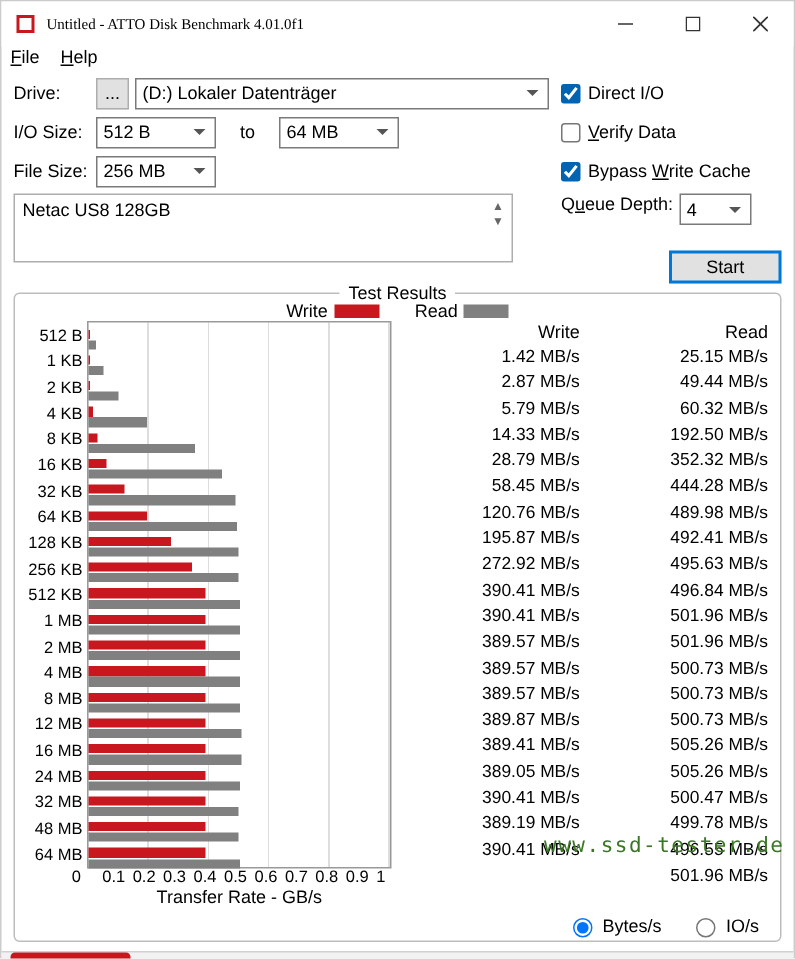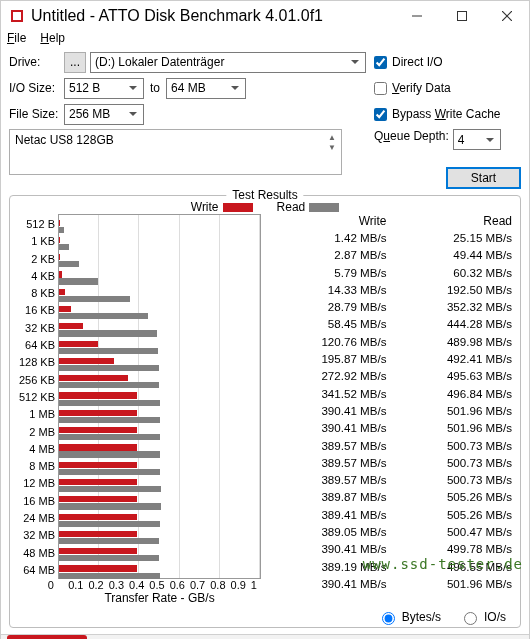--- a/index.html
+++ b/index.html
@@ -1,37 +1,37 @@
 <!DOCTYPE html>
 <html><head>
 <meta charset="utf-8">
 <style>
   * { box-sizing: border-box; }
   body { margin: 0; font-family: "Segoe UI", Tahoma, sans-serif; font-size: 11px; background: #fff; color: #000; }
   .window { width: 530px; height: 639px; border: 1px solid #ccc; display: flex; flex-direction: column; position: relative; }
   .titlebar { height: 30px; display: flex; align-items: center; padding: 0 0 0 8px; background: #fff; }
   .titlebar .icon { width: 16px; height: 16px; margin-right: 6px; display:flex; align-items:center; justify-content:center; }
-  .titlebar .title { flex: 1; font-size: 16px; }
+  .titlebar .title { flex: 1; font-size: 10px; font-family: Liberation Serif, serif; }
   .winbtns { display: flex; }
   .winbtn { width: 45px; height: 30px; display: flex; align-items: center; justify-content: center; font-size: 13px; color:#444; }
   .menubar { height: 20px; display: flex; align-items: center; padding: 0 6px; font-size: 12px; }
   .menubar span { margin-right: 14px; }
   .menubar span u { text-decoration: underline; }
   .content { flex: 1; padding: 6px 8px; display: flex; flex-direction: column; }
   .toprow { display: flex; }
   .left-opts { flex: 1; }
   .right-opts { width: 155px; padding-left: 8px; }
   .opt-row { display: flex; align-items: center; margin-bottom: 4px; height: 22px; }
   .opt-label { width: 55px; font-size: 12px; }
   .btn-small { width: 22px; height: 21px; border: 1px solid #adadad; background: #e1e1e1; font-size: 12px; display:flex; align-items:center; justify-content:center; margin-right: 4px; }
   .combo { border: 1px solid #7a7a7a; background: #fff; height: 21px; display: flex; align-items: center; padding: 0 4px; font-size: 12px; position: relative; }
   .combo::after { content: ""; position: absolute; right: 6px; top: 50%; margin-top:-2px; width: 0; height: 0; border-left: 4px solid transparent; border-right: 4px solid transparent; border-top: 4px solid #555; }
   .drive-combo { flex: 1; }
   .size-combo { width: 80px; }
-  .to-lbl { margin: 0 6px; font-size: 12px; }
+  .to-lbl { margin: 0 16px; font-size: 12px; }
   .chk { display: flex; align-items: center; font-size: 12px; height: 22px; margin-bottom: 4px; }
   .chk input { margin: 0 5px 0 0; accent-color: #0064b3; }
   .qd-row { display: flex; font-size: 12px; margin-bottom: 4px; }
   .qd-combo { width: 48px; margin-left: 4px; }
   .start-btn { border: 2px solid #0078d7; background: #e1e1e1; height: 22px; width: 75px; font-size: 12px; display:flex; align-items:center; justify-content:center; float:right; }
   .desc-box { border: 1px solid #adadad; background: #fff; margin-top: 2px; height: 46px; padding: 3px 5px; font-size: 12px; position: relative; width: 333px; }
   .desc-box .spin { position: absolute; right: 2px; top: 2px; display: flex; flex-direction: column; }
   .spin div { width:14px; height:10px; display:flex; align-items:center; justify-content:center; font-size:8px; color:#666; }
   .results { flex: 1; border: 1px solid #bdbdbd; border-radius: 4px; margin-top: 6px; padding: 4px 6px 2px 6px; display: flex; flex-direction: column; position: relative; }
   .results-title { position: absolute; top: -8px; left: 50%; transform: translateX(-50%); background:#fff; padding:0 6px; font-size:12px; }
@@ -311,21 +311,20 @@
             <div class="hdr">Write</div>
           <div class="v">1.42 MB/s</div>
               <div class="v">2.87 MB/s</div>
               <div class="v">5.79 MB/s</div>
               <div class="v">14.33 MB/s</div>
               <div class="v">28.79 MB/s</div>
               <div class="v">58.45 MB/s</div>
               <div class="v">120.76 MB/s</div>
               <div class="v">195.87 MB/s</div>
               <div class="v">272.92 MB/s</div>
-              <div class="v">341.52 MB/s</div>
               <div class="v">390.41 MB/s</div>
               <div class="v">390.41 MB/s</div>
               <div class="v">389.57 MB/s</div>
               <div class="v">389.57 MB/s</div>
               <div class="v">389.57 MB/s</div>
               <div class="v">389.87 MB/s</div>
               <div class="v">389.41 MB/s</div>
               <div class="v">389.05 MB/s</div>
               <div class="v">390.41 MB/s</div>
               <div class="v">389.19 MB/s</div>

